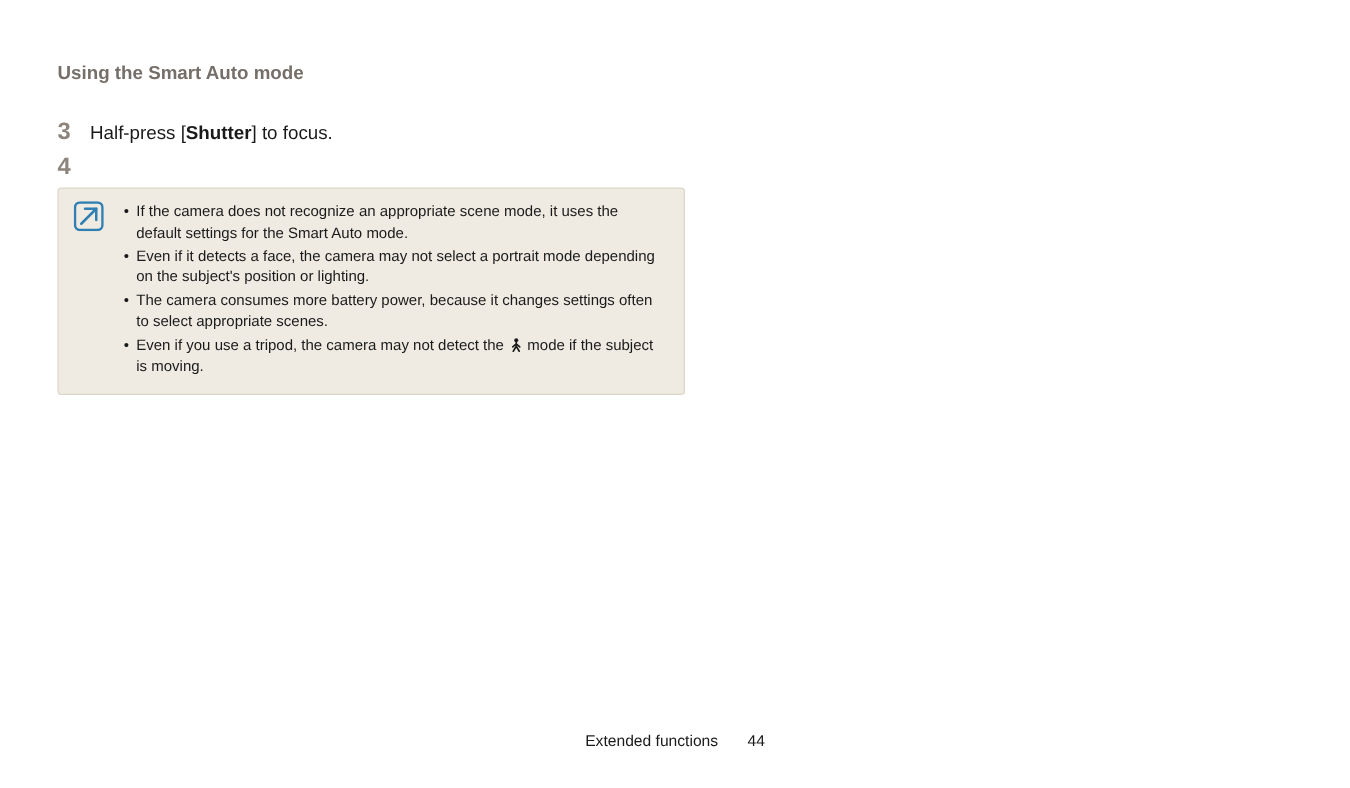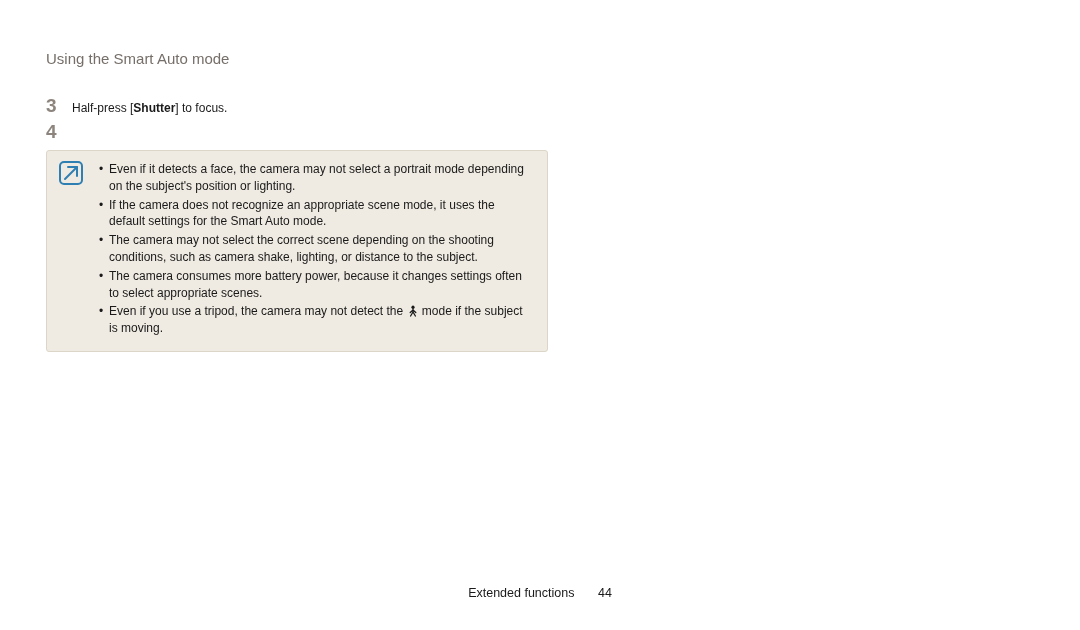--- a/index.html
+++ b/index.html
@@ -10,21 +10,21 @@
     font-family: "Segoe UI", "Helvetica Neue", Arial, sans-serif;
     position: relative;
     color: #222;
   }
   .section-title {
     position: absolute;
     top: 50px;
     left: 46px;
     font-size: 15px;
     color: #766f69;
-    font-weight: 400;
+    font-weight: 700;
   }
   .steps {
     position: absolute;
     top: 95px;
     left: 46px;
     width: 500px;
   }
   .step-row {
     display: flex;
     align-items: baseline;
@@ -32,21 +32,21 @@
   }
   .step-num {
     font-size: 19px;
     font-weight: 600;
     color: #8d857d;
     width: 26px;
     flex-shrink: 0;
     font-family: "Segoe UI", Arial, sans-serif;
   }
   .step-text {
-    font-size: 12px;
+    font-size: 15px;
     color: #1a1a1a;
     line-height: 1.5;
   }
   .step-text b { font-weight: 700; }
 
   .note-box {
     position: absolute;
     top: 150px;
     left: 46px;
     width: 502px;
@@ -120,23 +120,22 @@
 
 <div class="note-box">
   <span class="note-icon">
     <svg viewBox="0 0 24 24">
       <rect x="1" y="1" width="22" height="22" rx="4" ry="4" fill="none" stroke="#2f7fb3" stroke-width="2"></rect>
       <path d="M6 18 L18 6" stroke="#2f7fb3" stroke-width="2" stroke-linecap="round"></path>
       <path d="M9 6 L18 6 L18 15" fill="none" stroke="#2f7fb3" stroke-width="2" stroke-linecap="round" stroke-linejoin="round"></path>
     </svg>
   </span>
   <ul class="note-list">
+    <li class="note-item">If the camera does not recognize an appropriate scene mode, it uses the default settings for the Smart Auto mode.</li>
     <li class="note-item">Even if it detects a face, the camera may not select a portrait mode depending on the subject's position or lighting.</li>
-    <li class="note-item">If the camera does not recognize an appropriate scene mode, it uses the default settings for the Smart Auto mode.</li>
-    <li class="note-item">The camera may not select the correct scene depending on the shooting conditions, such as camera shake, lighting, or distance to the subject.</li>
     <li class="note-item">The camera consumes more battery power, because it changes settings often to select appropriate scenes.</li>
     <li class="note-item">
       <span>Even if you use a tripod, the camera may not detect the </span>
       <span class="inline-icon">
         <svg viewBox="0 0 12 12">
           <circle cx="6" cy="2.2" r="1.6" fill="#1a1a1a"></circle>
           <path d="M6 3.5 L6 7 M6 5 L3.2 7.5 M6 5 L8.8 7.5 M6 7 L3.6 11 M6 7 L8.4 11" stroke="#1a1a1a" stroke-width="1.3" stroke-linecap="round" fill="none"></path>
         </svg>
       </span>
       <span> mode if the subject is moving.</span>

